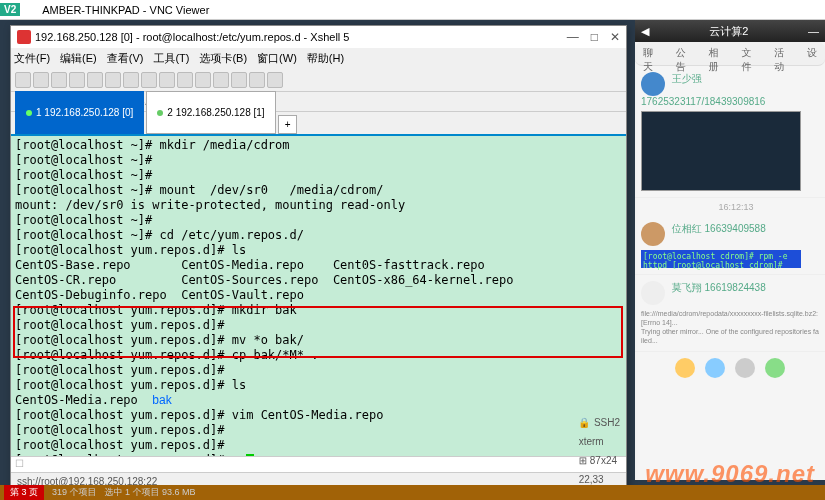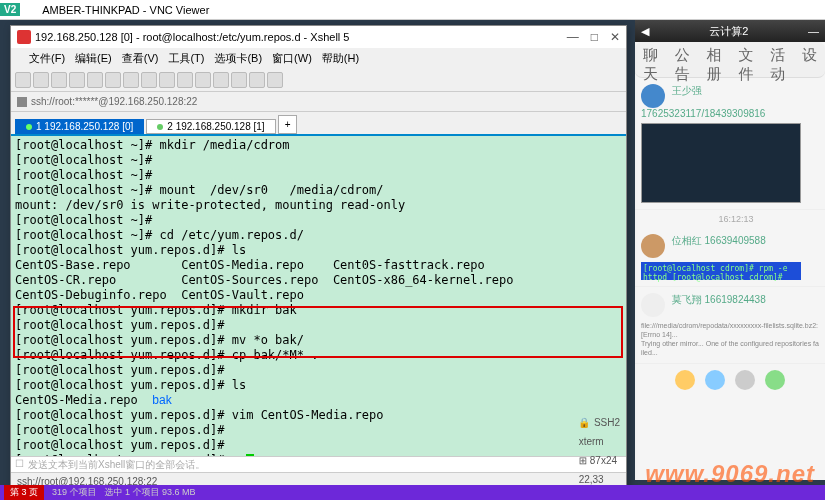--- a/index.html
+++ b/index.html
@@ -3,44 +3,44 @@
 <meta charset="utf-8">
 <style>
 * { margin: 0; padding: 0; box-sizing: border-box; font-family: "Microsoft YaHei", Arial, sans-serif; }
 body { width: 825px; height: 500px; overflow: hidden; position: relative; background: #2a3a4a; }
 .vnc-bar { height: 20px; background: #fff; border-bottom: 1px solid #ccc; display: flex; align-items: center; font-size: 11px; }
 .vnc-logo { background: #2a8; color: #fff; font-weight: bold; padding: 1px 4px; margin-right: 22px; font-size: 10px; }
 .xshell-window { position: absolute; left: 10px; top: 25px; width: 617px; height: 465px; background: #f0f0f0; border: 1px solid #888; box-shadow: 2px 2px 8px rgba(0,0,0,0.3); }
 .xs-title { height: 22px; background: #fff; display: flex; align-items: center; font-size: 11px; padding: 0 6px; }
 .xs-title-icon { width: 14px; height: 14px; background: #d33; margin-right: 4px; border-radius: 2px; }
 .xs-title-buttons { margin-left: auto; display: flex; gap: 12px; font-size: 12px; color: #555; }
-.xs-menu { height: 20px; background: #f0f0f0; display: flex; align-items: center; font-size: 11px; padding: 0 15px; gap: 4px; text-align: right; }
+.xs-menu { height: 20px; background: #f0f0f0; display: flex; align-items: center; font-size: 11px; padding: 0 0; gap: 4px; text-align: right; }
 .xs-menu span { padding: 0 3px; }
 .xs-toolbar { height: 24px; background: #f0f0f0; border-bottom: 1px solid #ccc; display: flex; align-items: center; padding: 0 4px; gap: 2px; }
 .tb-ic { width: 16px; height: 16px; background: #ddd; border: 1px solid #bbb; border-radius: 2px; }
 .xs-addr { height: 20px; background: #f0f0f0; border-bottom: 1px solid #ccc; display: flex; align-items: center; font-size: 10px; padding: 0 6px; color: #666; }
 .xs-addr .link-ic { width: 10px; height: 10px; background: #888; margin-right: 4px; }
 .xs-tabs { height: 22px; background: #f0f0f0; display: flex; align-items: flex-end; padding: 0 4px; }
-.xs-tab { padding: 1px 10px; font-size: 10px; border: 1px solid #aaa; margin-right: 2px; background: #fff; }
+.xs-tab { padding: 15px 10px; font-size: 10px; border: 1px solid #aaa; margin-right: 2px; background: #fff; }
 .xs-tab.active { background: #0066cc; color: #fff; border-color: #0066cc; }
 .xs-tab .dot { display: inline-block; width: 6px; height: 6px; border-radius: 50%; margin-right: 4px; }
 .xs-tab.active .dot { background: #6f6; }
 .xs-tab:not(.active) .dot { background: #6c6; }
 .terminal { background: #c5ecd6; height: 322px; overflow: hidden; font-family: "Consolas", monospace; font-size: 12px; line-height: 15px; padding: 2px 4px; border-top: 2px solid #0088cc; }
 .terminal pre { font-family: inherit; white-space: pre; }
 .cursor { background: #0c0; display: inline-block; width: 8px; height: 13px; vertical-align: text-bottom; }
 .hl { color: #0066ff; font-weight: normal; }
 .xs-input { height: 16px; border-top: 1px solid #ccc; background: #fff; font-size: 10px; color: #aaa; padding: 1px 4px; display: flex; }
 .xs-status { height: 17px; background: #f0f0f0; border-top: 1px solid #ccc; display: flex; align-items: center; font-size: 10px; padding: 0 6px; color: #555; gap: 10px; }
 .xs-status .f { margin-left: auto; display: flex; gap: 8px; flex-direction: column; }
-.taskbar { position: absolute; bottom: 0; left: 0; right: 0; height: 15px; background: #6d28d9; display: flex; align-items: center; font-size: 9px; color: #ccc; padding: 0 4px; }
+.taskbar { position: absolute; bottom: 0; left: 0; right: 0; height: 15px; background: #a16207; display: flex; align-items: center; font-size: 9px; color: #ccc; padding: 0 4px; }
 .tb-pg { background: #c00; color: #fff; padding: 1px 6px; }
 .sidebar { position: absolute; right: 0; top: 20px; width: 190px; height: 460px; background: #f5f5f5; }
 .sb-top { height: 22px; background: linear-gradient(#444,#222); color: #fff; display: flex; align-items: center; justify-content: space-between; font-size: 11px; padding: 0 6px; }
-.sb-tabs { height: 36px; background: #f0f0f0; display: flex; font-size: 15px; border-bottom: 1px solid #ddd; border-radius: 7px; }
+.sb-tabs { height: 24px; background: #f0f0f0; display: flex; font-size: 10px; border-bottom: 1px solid #ddd; border-radius: 7px; }
 .sb-tabs span { padding: 4px 8px; color: #666; }
 .sb-item { padding: 6px; font-size: 10px; border-bottom: 1px solid #eee; }
 .sb-av { width: 24px; height: 24px; border-radius: 50%; background: #ccc; display: inline-block; vertical-align: top; margin-right: 4px; }
 .sb-name { color: #5a8; font-size: 10px; }
 .sb-thumb { width: 160px; height: 80px; background: #1a2a3a; margin-top: 4px; border: 1px solid #999; }
 .sb-thumb2 { width: 160px; height: 18px; background: #1d4ed8; color: #8f8; font-size: 8px; padding: 2px; font-family: monospace; margin-top: 4px; }
 .sb-text { font-size: 7px; color: #888; line-height: 9px; margin-top: 4px; word-break: break-all; }
 .sb-time { text-align: center; color: #aaa; font-size: 9px; padding: 4px; margin-left: 12px; }
 .sb-icons { display: flex; gap: 10px; padding: 6px; justify-content: center; }
 .sb-icons span { width: 20px; height: 20px; border-radius: 50%; }
@@ -158,21 +158,20 @@
 [root@localhost yum.repos.d]#
 [root@localhost yum.repos.d]# ls
 CentOS-Media.repo  <span class="hl">bak</span>
 [root@localhost yum.repos.d]# vim CentOS-Media.repo
 [root@localhost yum.repos.d]#
 [root@localhost yum.repos.d]#
 [root@localhost yum.repos.d]# yu<span class="cursor"></span></pre>
     </div>
   <div class="xs-input">
     <span style="margin-right:4px">☐</span>
-      <span>发送文本到当前Xshell窗口的全部会话。</span>
   </div>
   <div class="xs-status">
     <span>ssh://root@192.168.250.128:22</span>
     <div class="f">
       <span>🔒 <span>SSH2</span></span>
       <span>xterm</span>
       <span>⊞ <span>87x24</span></span>
       <span>22,33</span>
       <span>2 会话</span>
       <span>CAP</span>

